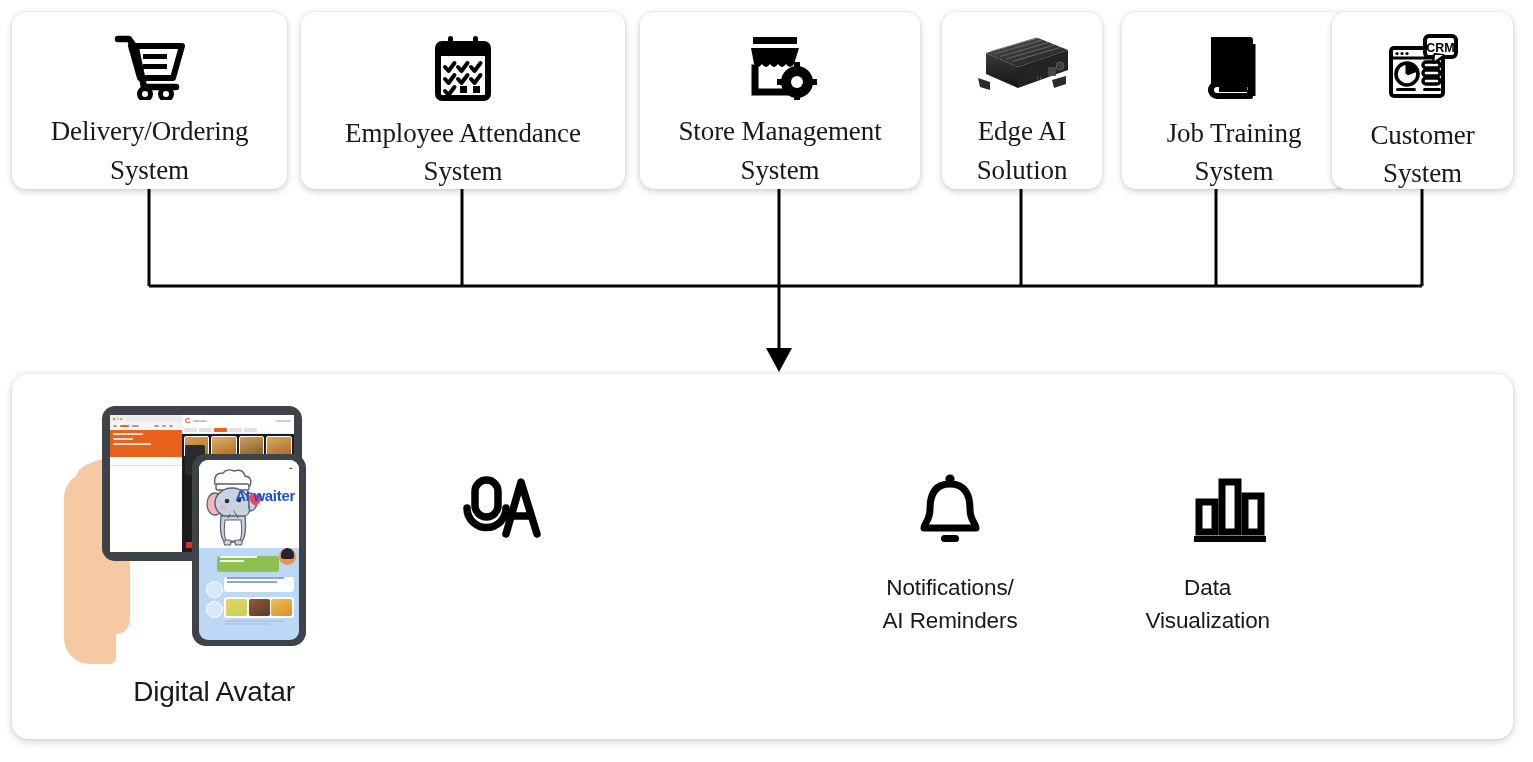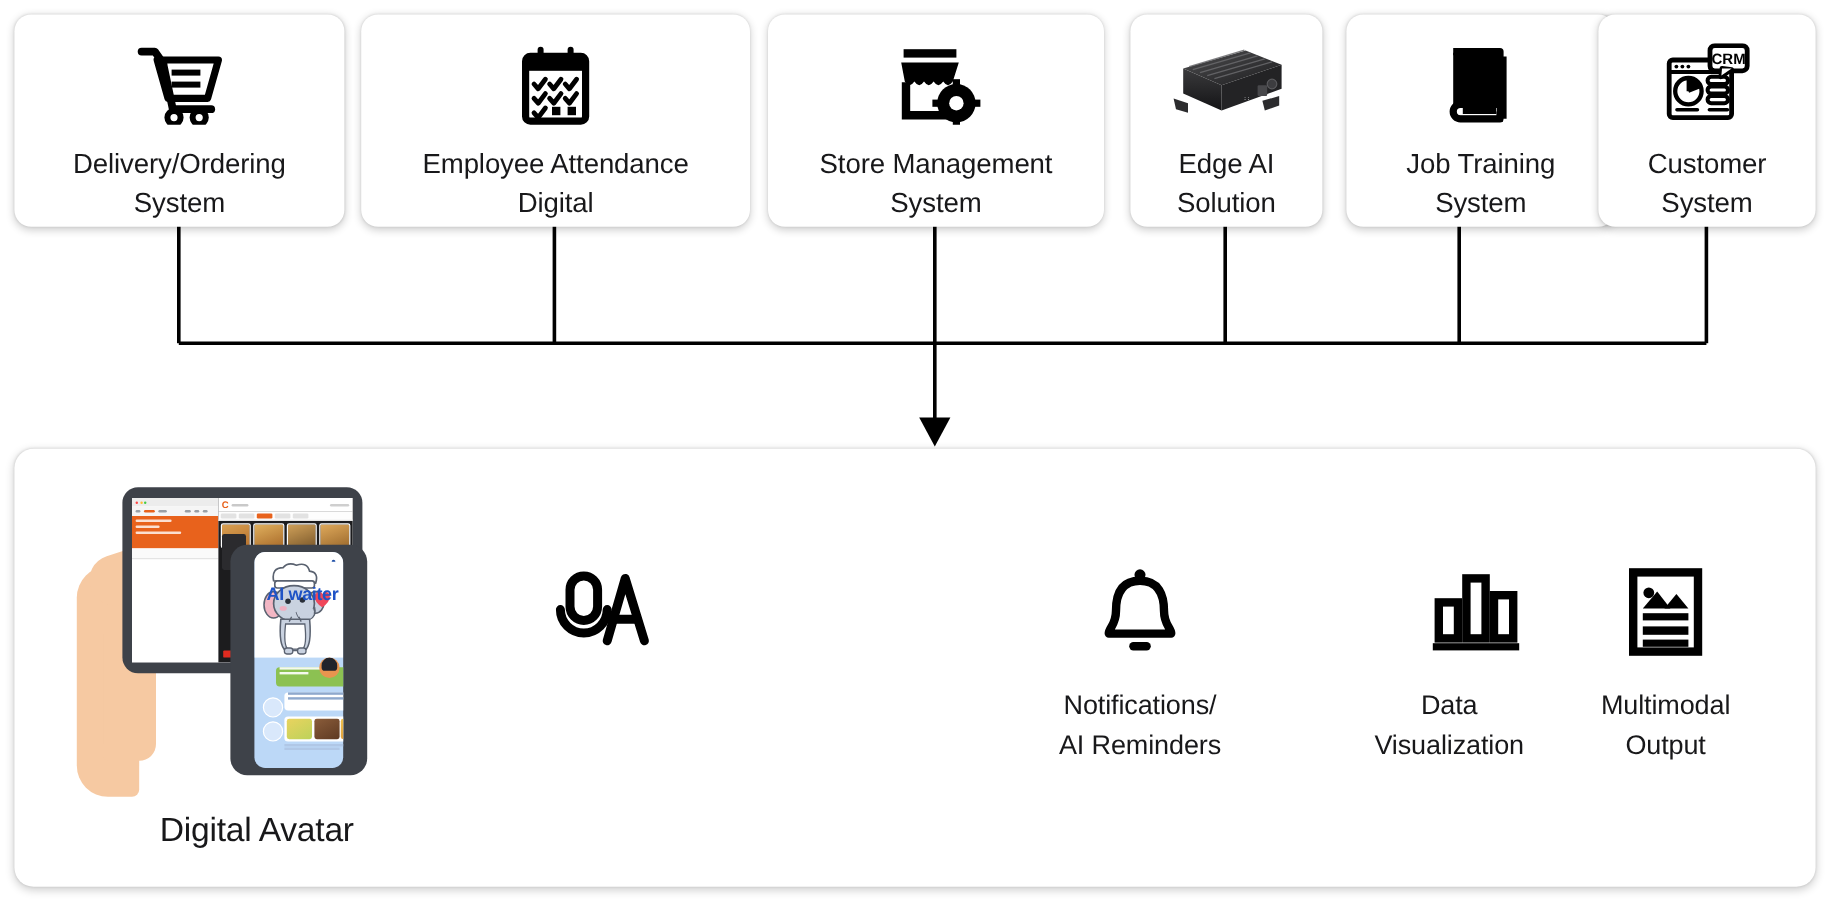--- a/index.html
+++ b/index.html
@@ -31,27 +31,28 @@
     padding-top: 22px;
   }
   .sys-icon {
     height: 74px;
     display: flex;
     align-items: center;
     justify-content: center;
   }
   .sys-label {
     margin-top: 12px;
-    font-size: 23px;
+    font-size: 27px;
     line-height: 1.42;
     color: #18181a;
     text-align: center;
     letter-spacing: -0.1px;
     white-space: pre-line;
     padding: 0 6px;
+    font-family: Liberation Serif, serif;
   }
 
   
   #connectors {
     position: absolute;
     left: 0;
     top: 0;
     width: 1533px;
     height: 762px;
     pointer-events: none;
@@ -222,21 +223,21 @@
 
   
   #phone {
     position: absolute;
     left: 128px;
     top: 60px;
     width: 114px;
     height: 192px;
     background: #3e4249;
     border-radius: 14px;
-    padding: 6px 20px;
+    padding: 6px 7px;
   }
   #phone-screen {
     width: 100%;
     height: 100%;
     border-radius: 9px;
     background: #bcd8f7;
     overflow: hidden;
     position: relative;
   }
   #phone-notch {
@@ -395,21 +396,21 @@
           <path d="M13 45 l3.5 4 l6-8"></path>
           <path d="M26 45 l3.5 4 l6-8"></path>
           <path d="M39 45 l3.5 4 l6-8"></path>
           <path d="M13 57 l3.5 4 l6-8"></path>
         </g>
         <rect x="28" y="52" width="7" height="7" fill="#000"></rect>
         <rect x="41" y="52" width="7" height="7" fill="#000"></rect>
       </svg>
     </div>
     <div class="sys-label">Employee Attendance
-Digital</div>
+System</div>
   </div>
 
   <div class="sys-card" style="left:640px; top:12px; width:280px; height:177px;">
     <div class="sys-icon">
       <svg width="76" height="66" viewBox="0 0 76 66">
         <rect x="11" y="3" width="44" height="7" fill="#000"></rect>
         <path d="M9 14 H57 L52 30 Q48 36 44 30 Q40 36 36 30 Q32 36 28 30 Q24 36 20 30 Q16 36 12 30 Z" fill="#000"></path>
         <path d="M13 34 V58 H44" fill="none" stroke="#000" stroke-width="7" stroke-linecap="square"></path>
         <g fill="#000">
           <circle cx="55" cy="48" r="16"></circle>
@@ -695,29 +696,14 @@
             <rect x="32" y="8" width="16" height="50"></rect>
             <rect x="55" y="22" width="16" height="36"></rect>
           </g>
           <rect x="4" y="62" width="72" height="6" fill="#000"></rect>
         </svg>
       </div>
       <div class="cap-label">Data
 Visualization</div>
     </div>
 
-    <div class="cap" style="left:1281px;">
-      <div class="cap-icon">
-        <svg width="70" height="74" viewBox="0 0 70 74">
-          <rect x="8" y="4" width="54" height="66" fill="none" stroke="#000" stroke-width="7"></rect>
-          <circle cx="21" cy="21" r="4.5" fill="#000"></circle>
-          <path d="M16 34 L28 20 L39 34 Z" fill="#000"></path>
-          <path d="M34 34 L44 22 L54 34 Z" fill="#000"></path>
-          <rect x="16" y="38" width="38" height="6" fill="#000"></rect>
-          <rect x="16" y="49" width="38" height="7" fill="#000"></rect>
-          <rect x="16" y="60" width="38" height="6" fill="#000"></rect>
-        </svg>
-      </div>
-      <div class="cap-label">Multimodal
-Output</div>
-    </div>
   </div>
 </div>
 
 </body></html>

